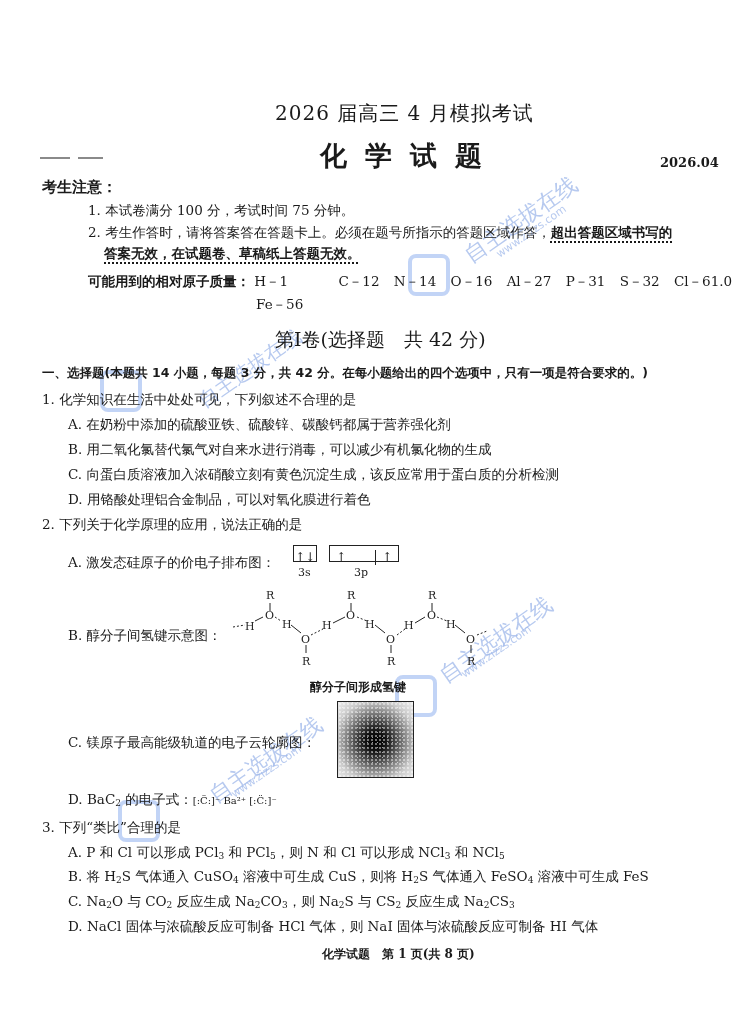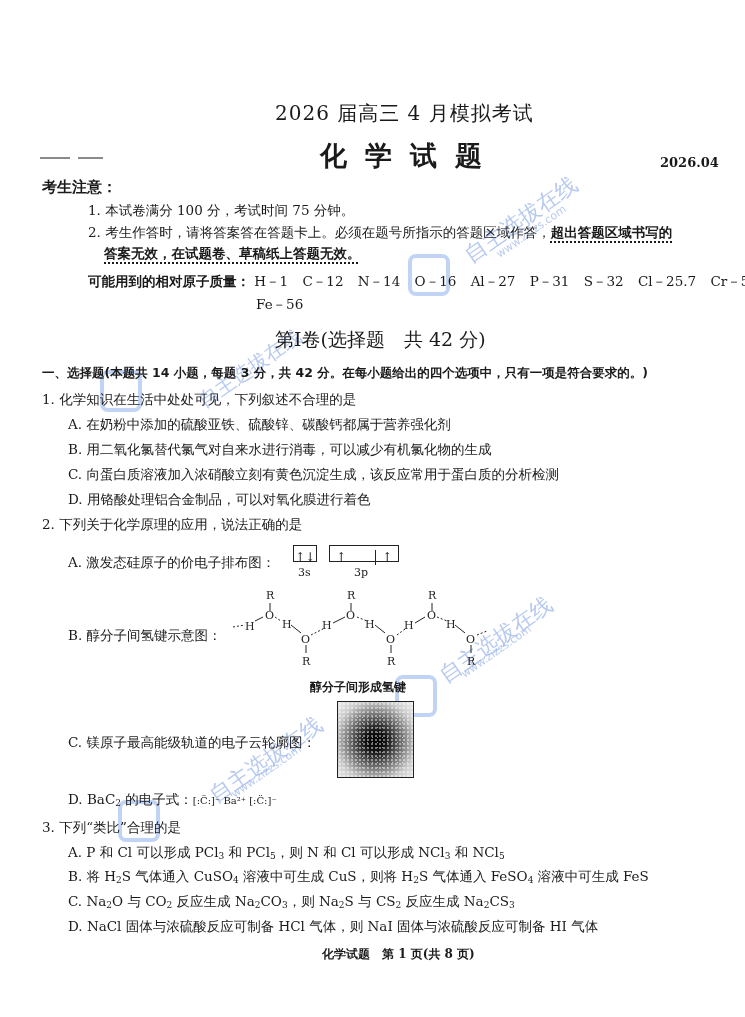--- a/index.html
+++ b/index.html
@@ -61,27 +61,27 @@
 <div class="abs bold" style="left:42px;top:178px;font-size:15px;font-family:'DejaVu Sans','Liberation Sans',sans-serif;">考生注意：</div>
 <div class="abs t13" style="left:88px;top:202px;">1. 本试卷满分 100 分，考试时间 75 分钟。</div>
 <div class="abs t13" style="left:88px;top:224px;">
   <span>2. 考生作答时，请将答案答在答题卡上。必须在题号所指示的答题区域作答，</span><span class="dotted bold">超出答题区域书写的</span>
 </div>
 <div class="abs t13 dotted bold" style="left:104px;top:245px;text-align:center;">答案无效，在试题卷、草稿纸上答题无效。</div>
 
 <div class="abs t13" style="left:88px;top:273px;">
   <span class="bold" style="font-family:'DejaVu Sans','Liberation Sans',sans-serif;">可能用到的相对原子质量：</span>
   <span style="margin-right:10px;">H－1</span>
-  <span style="margin-right:10px;">C－12</span>
+  <span style="margin-right:10px;margin-left:36px;">C－12</span>
   <span style="margin-right:10px;">N－14</span>
   <span style="margin-right:10px;">O－16</span>
   <span style="margin-right:10px;">Al－27</span>
   <span style="margin-right:10px;">P－31</span>
   <span style="margin-right:10px;">S－32</span>
-  <span style="margin-right:10px;">Cl－25.7</span>
+  <span style="margin-right:10px;">Cl－61.0</span>
   <span>Cr－52</span>
 </div>
 <div class="abs t13" style="left:256px;top:296px;">Fe－56</div>
 
 <div class="abs" style="left:275px;top:327px;font-size:19px;">第Ⅰ卷(选择题　共 42 分)</div>
 <div class="abs t13 bold" style="left:42px;top:365px;font-family:'DejaVu Sans','Liberation Sans',sans-serif;font-size:12.5px;">一、选择题(本题共 14 小题，每题 3 分，共 42 分。在每小题给出的四个选项中，只有一项是符合要求的。)</div>
 
 <div class="abs t13" style="left:42px;top:391px;">1. 化学知识在生活中处处可见，下列叙述不合理的是</div>
 <div class="abs t13" style="left:68px;top:416px;">A. 在奶粉中添加的硫酸亚铁、硫酸锌、碳酸钙都属于营养强化剂</div>
 <div class="abs t13" style="left:68px;top:441px;">B. 用二氧化氯替代氯气对自来水进行消毒，可以减少有机氯化物的生成</div>

